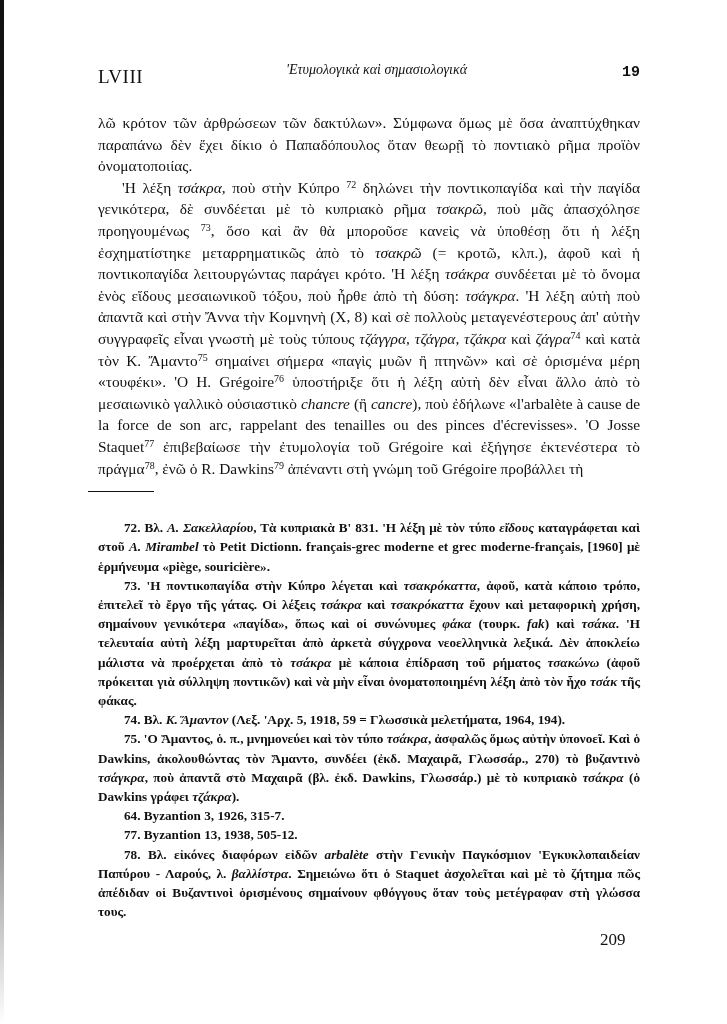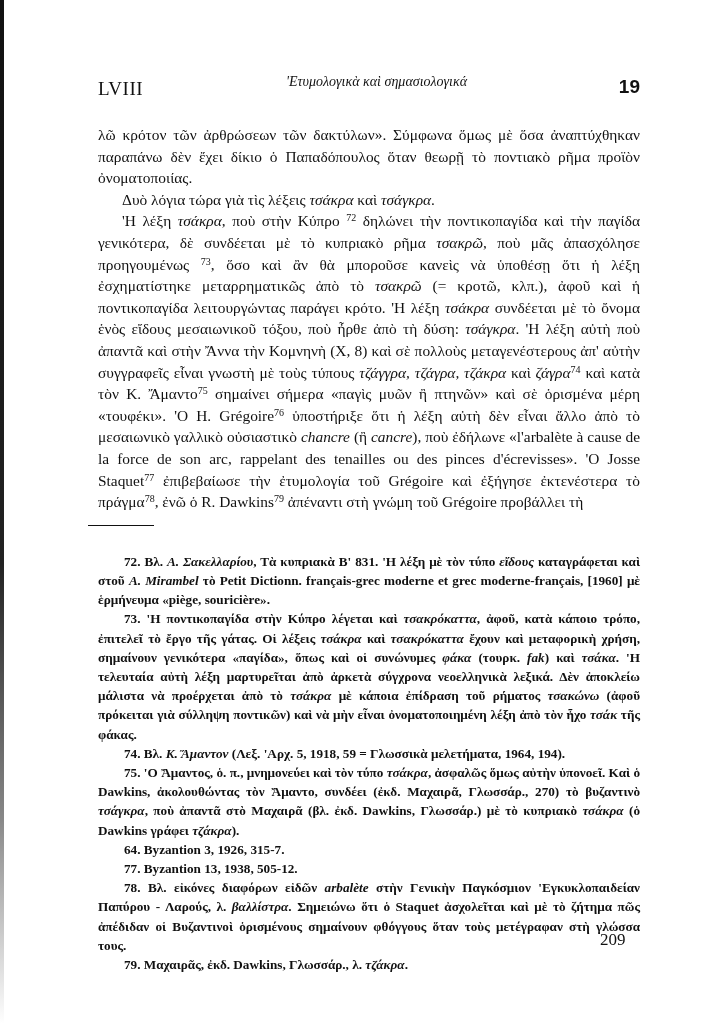--- a/index.html
+++ b/index.html
@@ -19,21 +19,21 @@
       position: absolute;
       left: 0;
       top: 0;
       width: 4px;
       height: 100%;
       background: linear-gradient(to bottom, #111 0%, #222 55%, #888 80%, #fff 100%);
     }
     .page {
       position: absolute;
       left: 98px;
-      top: 72px;
+      top: 60px;
       width: 542px;
     }
     .running-head {
       position: relative;
       height: 30px;
     }
     .rh-left {
       position: absolute;
       left: 0;
       top: 6px;
@@ -46,23 +46,23 @@
       left: 188px;
       top: 2px;
       font-family: "Liberation Serif", serif;
       font-style: italic;
       font-size: 14px;
     }
     .rh-right {
       position: absolute;
       right: 0;
       top: 4px;
-      font-family: Liberation Sans, sans-serif;
+      font-family: Liberation Mono, monospace;
       font-weight: bold;
-      font-size: 19px;
+      font-size: 15px;
     }
     .body-text {
       margin-top: 22px;
       font-family: "Liberation Serif", serif;
       font-size: 15.4px;
       line-height: 21.6px;
       text-align: justify;
       font-weight: normal;
     }
     .body-text p {
@@ -111,31 +111,29 @@
 
 <div class="page">
   <div class="running-head">
     <span class="rh-left">LVIII</span>
     <span class="rh-center">'Ετυμολογικὰ καὶ σημασιολογικά</span>
     <span class="rh-right">19</span>
   </div>
 
   <div class="body-text">
     <p>λῶ κρότον τῶν ἀρθρώσεων τῶν δακτύλων». Σύμφωνα ὅμως μὲ ὅσα ἀναπτύχθηκαν παραπάνω δὲν ἔχει δίκιο ὁ Παπαδόπουλος ὅταν θεωρῇ τὸ ποντιακὸ ρῆμα προϊὸν ὀνοματοποιίας.</p>
-    <p class="indent"><span>Δυὸ λόγια τώρα γιὰ τὶς λέξεις </span><i>τσάκρα</i><span> καὶ </span><i>τσάγκρα</i><span>.</span></p>
     <p class="indent"><span>'Η λέξη </span><i>τσάκρα</i><span>, ποὺ στὴν Κύπρο </span><sup>72</sup><span> δηλώνει τὴν ποντικοπαγίδα καὶ τὴν παγίδα γενικότερα, δὲ συνδέεται μὲ τὸ κυπριακὸ ρῆμα </span><i>τσακρῶ</i><span>, ποὺ μᾶς ἀπασχόλησε προηγουμένως </span><sup>73</sup><span>, ὅσο καὶ ἂν θὰ μποροῦσε κανεὶς νὰ ὑποθέσῃ ὅτι ἡ λέξη ἐσχηματίστηκε μεταρρηματικῶς ἀπὸ τὸ </span><i>τσακρῶ</i><span> (= κροτῶ, κλπ.), ἀφοῦ καὶ ἡ ποντικοπαγίδα λειτουργώντας παράγει κρότο. 'Η λέξη </span><i>τσάκρα</i><span> συνδέεται μὲ τὸ ὄνομα ἑνὸς εἴδους μεσαιωνικοῦ τόξου, ποὺ ἦρθε ἀπὸ τὴ δύση: </span><i>τσάγκρα</i><span>. 'Η λέξη αὐτὴ ποὺ ἀπαντᾶ καὶ στὴν Ἄννα τὴν Κομνηνὴ (X, 8) καὶ σὲ πολλοὺς μεταγενέστερους ἀπ' αὐτὴν συγγραφεῖς εἶναι γνωστὴ μὲ τοὺς τύπους </span><i>τζάγγρα, τζάγρα, τζάκρα</i><span> καὶ </span><i>ζάγρα</i><sup>74</sup><span> καὶ κατὰ τὸν Κ. Ἄμαντο</span><sup>75</sup><span> σημαίνει σήμερα «παγὶς μυῶν ἢ πτηνῶν» καὶ σὲ ὁρισμένα μέρη «τουφέκι». 'Ο H. Grégoire</span><sup>76</sup><span> ὑποστήριξε ὅτι ἡ λέξη αὐτὴ δὲν εἶναι ἄλλο ἀπὸ τὸ μεσαιωνικὸ γαλλικὸ οὐσιαστικὸ </span><i>chancre</i><span> (ἢ </span><i>cancre</i><span>), ποὺ ἐδήλωνε «l'arbalète à cause de la force de son arc, rappelant des tenailles ou des pinces d'écrevisses». 'O Josse Staquet</span><sup>77</sup><span> ἐπιβεβαίωσε τὴν ἐτυμολογία τοῦ Grégoire καὶ ἐξήγησε ἐκτενέστερα τὸ πράγμα</span><sup>78</sup><span>, ἐνῶ ὁ R. Dawkins</span><sup>79</sup><span> ἀπέναντι στὴ γνώμη τοῦ Grégoire προβάλλει τὴ</span></p>
   </div>
 
   <div class="rule"></div>
 
   <div class="footnotes">
     <p><span>72. Βλ. </span><i>Α. Σακελλαρίου</i><span>, Τὰ κυπριακὰ Β' 831. 'Η λέξη μὲ τὸν τύπο </span><i>εἴδους</i><span> καταγράφεται καὶ στοῦ </span><i>A. Mirambel</i><span> τὸ Petit Dictionn. français-grec moderne et grec moderne-français, [1960] μὲ ἑρμήνευμα «piège, souricière».</span></p>
     <p><span>73. 'Η ποντικοπαγίδα στὴν Κύπρο λέγεται καὶ </span><i>τσακρόκαττα</i><span>, ἀφοῦ, κατὰ κάποιο τρόπο, ἐπιτελεῖ τὸ ἔργο τῆς γάτας. Οἱ λέξεις </span><i>τσάκρα</i><span> καὶ </span><i>τσακρόκαττα</i><span> ἔχουν καὶ μεταφορικὴ χρήση, σημαίνουν γενικότερα «παγίδα», ὅπως καὶ οἱ συνώνυμες </span><i>φάκα</i><span> (τουρκ. </span><i>fak</i><span>) καὶ </span><i>τσάκα</i><span>. 'Η τελευταία αὐτὴ λέξη μαρτυρεῖται ἀπὸ ἀρκετὰ σύγχρονα νεοελληνικὰ λεξικά. Δὲν ἀποκλείω μάλιστα νὰ προέρχεται ἀπὸ τὸ </span><i>τσάκρα</i><span> μὲ κάποια ἐπίδραση τοῦ ρήματος </span><i>τσακώνω</i><span> (ἀφοῦ πρόκειται γιὰ σύλληψη ποντικῶν) καὶ νὰ μὴν εἶναι ὀνοματοποιημένη λέξη ἀπὸ τὸν ἦχο </span><i>τσάκ</i><span> τῆς φάκας.</span></p>
     <p><span>74. Βλ. </span><i>Κ. Ἄμαντον</i><span> (Λεξ. 'Αρχ. 5, 1918, 59 = Γλωσσικὰ μελετήματα, 1964, 194).</span></p>
     <p><span>75. 'Ο Ἄμαντος, ὁ. π., μνημονεύει καὶ τὸν τύπο </span><i>τσάκρα</i><span>, ἀσφαλῶς ὅμως αὐτὴν ὑπονοεῖ. Καὶ ὁ Dawkins, ἀκολουθώντας τὸν Ἄμαντο, συνδέει (ἐκδ. Μαχαιρᾶ, Γλωσσάρ., 270) τὸ βυζαντινὸ </span><i>τσάγκρα</i><span>, ποὺ ἀπαντᾶ στὸ Μαχαιρᾶ (βλ. ἐκδ. Dawkins, Γλωσσάρ.) μὲ τὸ κυπριακὸ </span><i>τσάκρα</i><span> (ὁ Dawkins γράφει </span><i>τζάκρα</i><span>).</span></p>
     <p>64. Byzantion 3, 1926, 315-7.</p>
     <p>77. Byzantion 13, 1938, 505-12.</p>
     <p><span>78. Βλ. εἰκόνες διαφόρων εἰδῶν </span><i>arbalète</i><span> στὴν Γενικὴν Παγκόσμιον 'Εγκυκλοπαιδείαν Παπύρου - Λαρούς, λ. </span><i>βαλλίστρα</i><span>. Σημειώνω ὅτι ὁ Staquet ἀσχολεῖται καὶ μὲ τὸ ζήτημα πῶς ἀπέδιδαν οἱ Βυζαντινοὶ ὁρισμένους σημαίνουν φθόγγους ὅταν τοὺς μετέγραφαν στὴ γλώσσα τους.</span></p>
-    <p><span>79. Μαχαιρᾶς, ἐκδ. Dawkins, Γλωσσάρ., λ. </span><i>τζάκρα</i><span>.</span></p>
   </div>
 </div>
 
 <div class="folio">209</div>
 
 </body></html>

